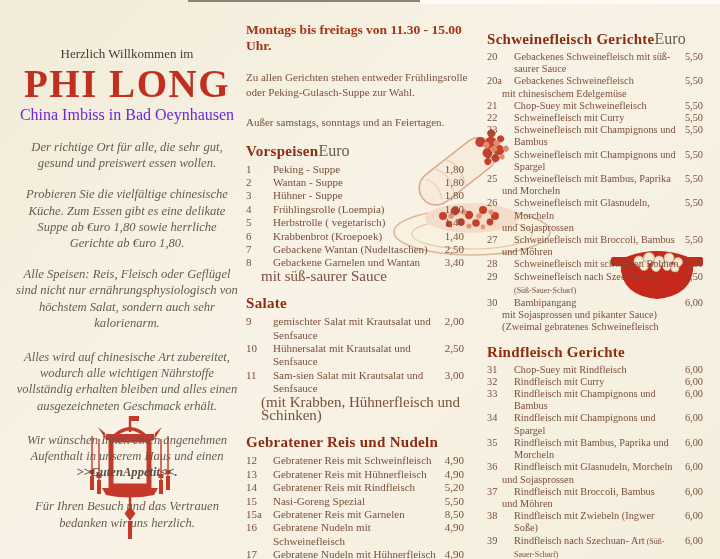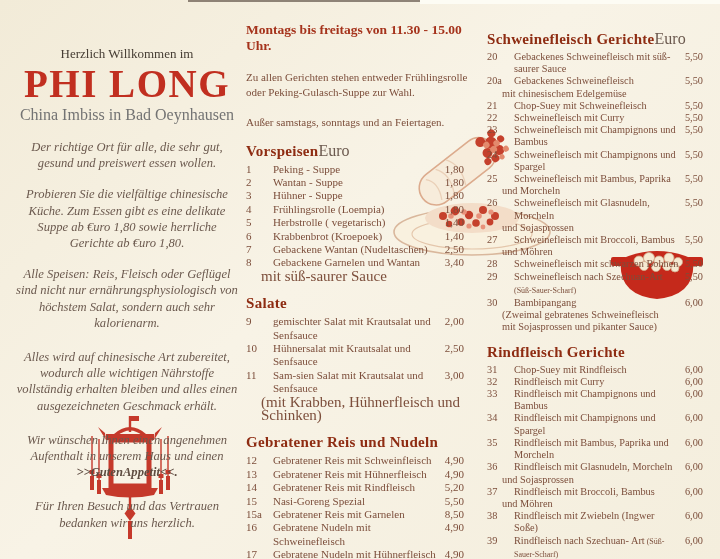--- a/index.html
+++ b/index.html
@@ -11,21 +11,21 @@
     overflow:hidden;
     color:#5f5048;
   }
   .scan-edge-top { position:absolute; left:188px; top:0; width:246px; height:2px; background:#4a3a30; opacity:.6; }
   .scan-edge-white { position:absolute; right:0; top:0; width:300px; height:4px; background:#fdfcf4; }
 
   
   .col-left { position:absolute; left:16px; top:46px; width:222px; text-align:center; z-index:1; }
   .welcome { font-size:13px; color:#453c33; }
   .brand { font-size:39px; font-weight:bold; color:#c12f20; letter-spacing:1.5px; line-height:42px; margin-top:1px; }
-  .brand-sub { font-size:16px; color:#737373; margin-top:1px; }
+  .brand-sub { font-size:16px; color:#6d28d9; margin-top:1px; }
   .left-para { font-style:italic; font-size:12.6px; line-height:16.2px; color:#6b594e; margin-top:15px; }
   .left-para b { color:#5d4b40; }
 
   
   .col-mid { position:absolute; left:246px; top:22px; width:232px; color:#7c4e3b; z-index:1; }
   .col-right { position:absolute; left:487px; top:20px; width:230px; color:#7c4e3b; z-index:1; }
 
   .hours-title { font-weight:bold; font-size:13.5px; color:#a5331c; }
   .hours-note { font-size:11px; line-height:14.5px; margin-top:16px; color:#7c4e3b; }
 
@@ -362,22 +362,22 @@
         <div class="row">
           <span class="num">29</span>
           <span class="name">Schweinefleisch nach Szechuan-Art<span class="note"> (Süß-Sauer-Scharf)</span></span>
           <span class="price">5,50</span>
         </div>
         <div class="row">
           <span class="num">30</span>
           <span class="name">Bambipangang</span>
           <span class="price">6,00</span>
         </div>
+        <div class="sub">mit Sojasprossen und pikanter Sauce)</div>
         <div class="sub">(Zweimal gebratenes Schweinefleisch</div>
-        <div class="sub">mit Sojasprossen und pikanter Sauce)</div>
       </div>
       <div class="section">
         <div class="section-header">
           <span>Rindfleisch Gerichte</span>
         </div>
         <div class="row">
           <span class="num">31</span>
           <span class="name">Chop-Suey mit Rindfleisch</span>
           <span class="price">6,00</span>
         </div>

